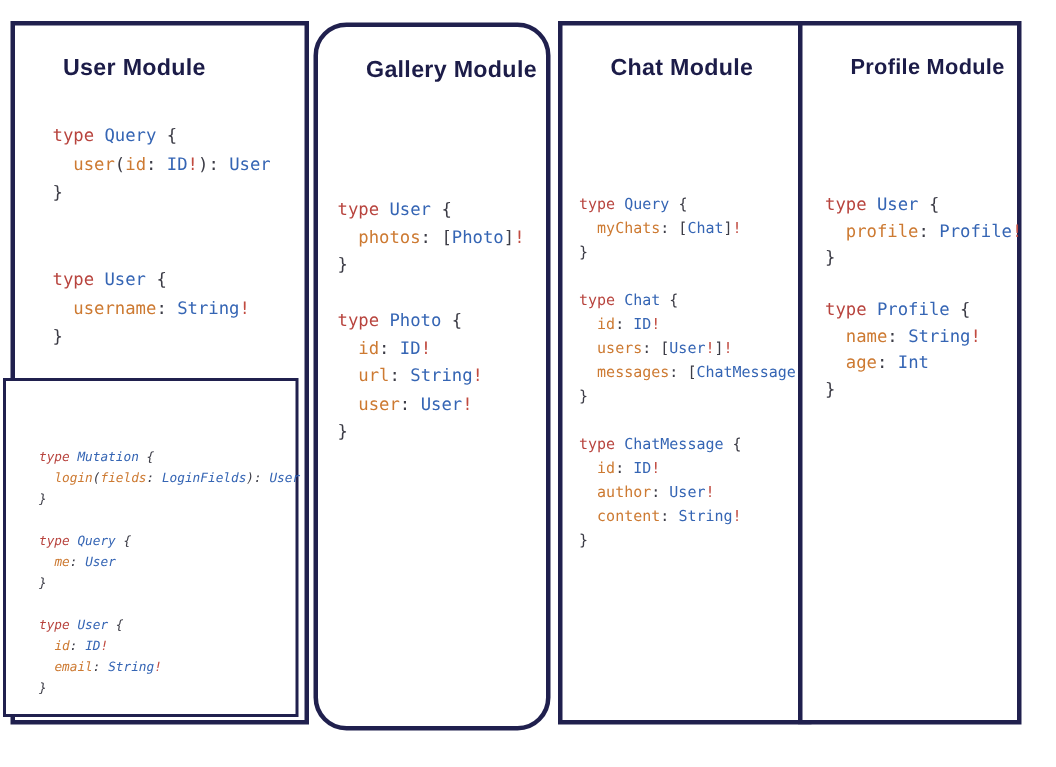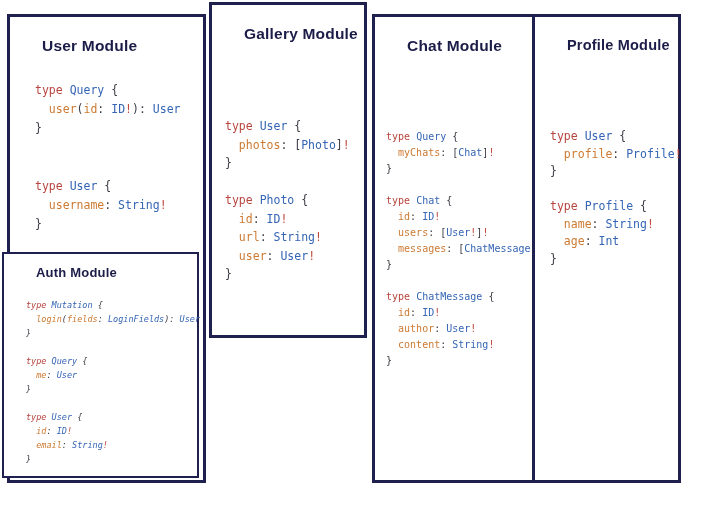--- a/index.html
+++ b/index.html
@@ -10,21 +10,21 @@
     font-family:"Liberation Sans",sans-serif;
     overflow:hidden;
   }
   .module{
     position:absolute;
     box-sizing:border-box;
     background:#ffffff;
     border:3px solid var(--border,#20204e);
   }
   .mod-user   {left:7px;  top:14px;  width:199px; height:469px;}
-  .mod-gallery{left:209px; top:2px; width:158px; height:336px;}
+  .mod-gallery{left:209px; top:15px; width:158px; height:472px;border-radius:22px;}
   .mod-chat   {left:372px; top:14px; width:169px; height:469px;}
   .mod-profile{left:532px; top:14px; width:149px; height:469px;}
   .mod-auth   {left:2px;  top:252px; width:197px; height:226px; border-width:2px; z-index:2;}
 
   .module-title{
     position:absolute;
     left:0;right:0;
     margin:0;
     font-weight:bold;
     color:var(--title-text,#1c1c48);
@@ -64,21 +64,20 @@
 
 <div class="canvas">
 
   <section class="module mod-user">
     <h2 class="module-title">User Module</h2>
     <div class="code cb-user-1"><div class="code-line"><span class="tk-kw">type</span><span class="tk-pn"> </span><span class="tk-ty">Query</span><span class="tk-pn"> {</span></div><div class="code-line"><span class="tk-pn">  </span><span class="tk-fl">user</span><span class="tk-pn">(</span><span class="tk-fl">id</span><span class="tk-pn">: </span><span class="tk-ty">ID</span><span class="tk-bg">!</span><span class="tk-pn">): </span><span class="tk-ty">User</span></div><div class="code-line"><span class="tk-pn">}</span></div></div>
     <div class="code cb-user-2"><div class="code-line"><span class="tk-kw">type</span><span class="tk-pn"> </span><span class="tk-ty">User</span><span class="tk-pn"> {</span></div><div class="code-line"><span class="tk-pn">  </span><span class="tk-fl">username</span><span class="tk-pn">: </span><span class="tk-ty">String</span><span class="tk-bg">!</span></div><div class="code-line"><span class="tk-pn">}</span></div></div>
   </section>
 
   <section class="module mod-auth">
-    <h2 class="module-title">Auth Module</h2>
     <div class="code cb-auth-1"><div class="code-line"><span class="tk-kw">type</span><span class="tk-pn"> </span><span class="tk-ty">Mutation</span><span class="tk-pn"> {</span></div><div class="code-line"><span class="tk-pn">  </span><span class="tk-fl">login</span><span class="tk-pn">(</span><span class="tk-fl">fields</span><span class="tk-pn">: </span><span class="tk-ty">LoginFields</span><span class="tk-pn">): </span><span class="tk-ty">User</span></div><div class="code-line"><span class="tk-pn">}</span></div><div class="code-line">&nbsp;</div><div class="code-line"><span class="tk-kw">type</span><span class="tk-pn"> </span><span class="tk-ty">Query</span><span class="tk-pn"> {</span></div><div class="code-line"><span class="tk-pn">  </span><span class="tk-fl">me</span><span class="tk-pn">: </span><span class="tk-ty">User</span></div><div class="code-line"><span class="tk-pn">}</span></div><div class="code-line">&nbsp;</div><div class="code-line"><span class="tk-kw">type</span><span class="tk-pn"> </span><span class="tk-ty">User</span><span class="tk-pn"> {</span></div><div class="code-line"><span class="tk-pn">  </span><span class="tk-fl">id</span><span class="tk-pn">: </span><span class="tk-ty">ID</span><span class="tk-bg">!</span></div><div class="code-line"><span class="tk-pn">  </span><span class="tk-fl">email</span><span class="tk-pn">: </span><span class="tk-ty">String</span><span class="tk-bg">!</span></div><div class="code-line"><span class="tk-pn">}</span></div></div>
   </section>
 
   <section class="module mod-gallery">
     <h2 class="module-title">Gallery Module</h2>
     <div class="code cb-gallery-1"><div class="code-line"><span class="tk-kw">type</span><span class="tk-pn"> </span><span class="tk-ty">User</span><span class="tk-pn"> {</span></div><div class="code-line"><span class="tk-pn">  </span><span class="tk-fl">photos</span><span class="tk-pn">: [</span><span class="tk-ty">Photo</span><span class="tk-pn">]</span><span class="tk-bg">!</span></div><div class="code-line"><span class="tk-pn">}</span></div><div class="code-line">&nbsp;</div><div class="code-line"><span class="tk-kw">type</span><span class="tk-pn"> </span><span class="tk-ty">Photo</span><span class="tk-pn"> {</span></div><div class="code-line"><span class="tk-pn">  </span><span class="tk-fl">id</span><span class="tk-pn">: </span><span class="tk-ty">ID</span><span class="tk-bg">!</span></div><div class="code-line"><span class="tk-pn">  </span><span class="tk-fl">url</span><span class="tk-pn">: </span><span class="tk-ty">String</span><span class="tk-bg">!</span></div><div class="code-line"><span class="tk-pn">  </span><span class="tk-fl">user</span><span class="tk-pn">: </span><span class="tk-ty">User</span><span class="tk-bg">!</span></div><div class="code-line"><span class="tk-pn">}</span></div></div>
   </section>
 
   <section class="module mod-chat">
     <h2 class="module-title">Chat Module</h2>

